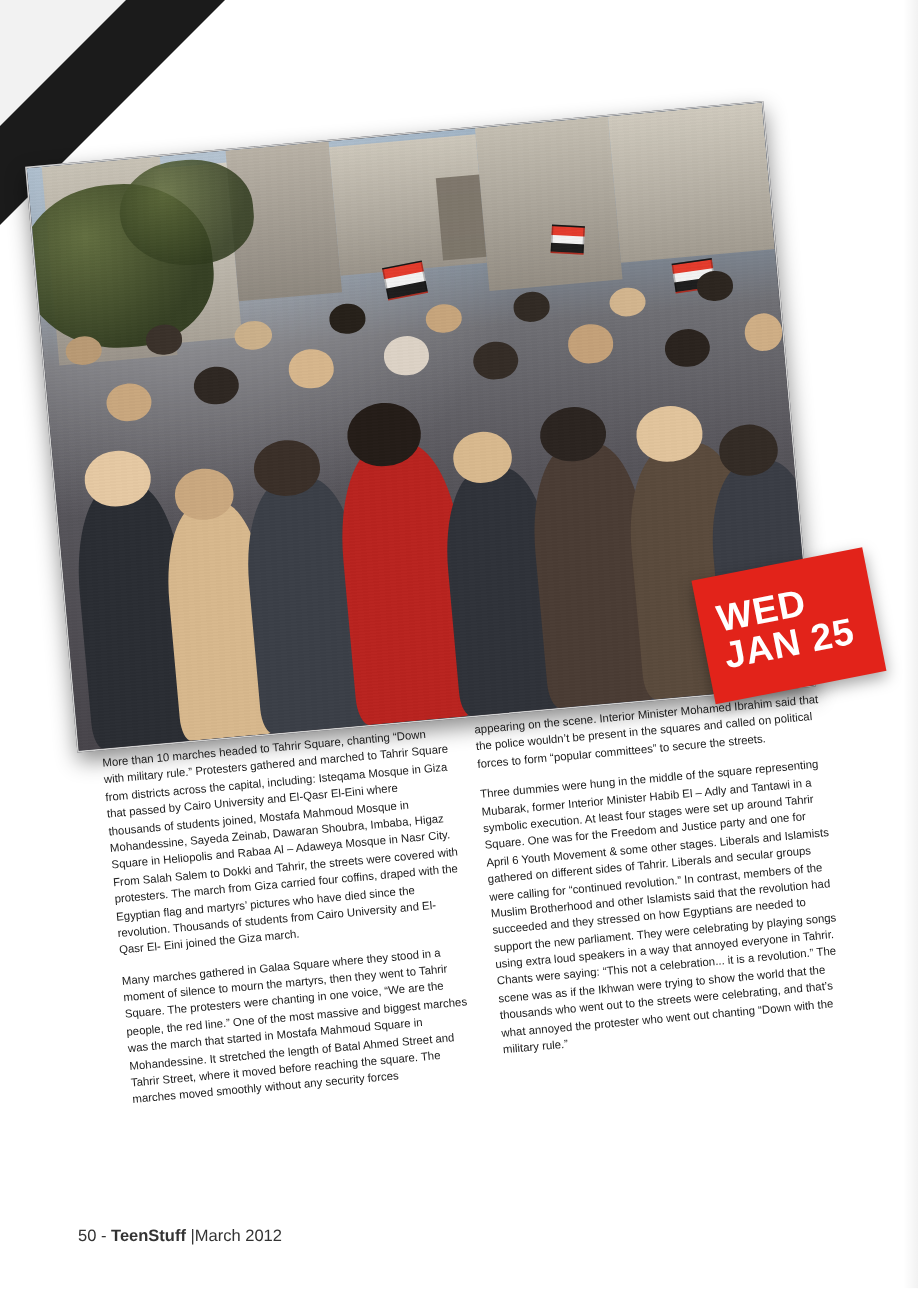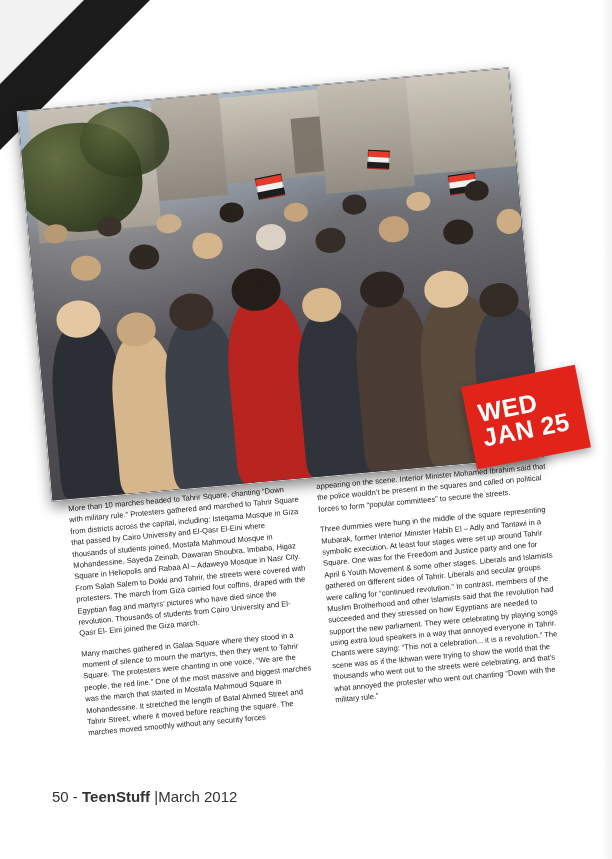--- a/index.html
+++ b/index.html
@@ -164,22 +164,22 @@
     text-align: left;
   }
   .col p {
     margin: 0 0 9px 0;
   }
 
   
   .footer {
     position: absolute;
     left: 52px;
-    bottom: 54px;
-    font-size: 15px;
+    bottom: 29px;
+    font-size: 11px;
     color: #333333;
   }
   .footer .brand { font-weight: bold; }
 
   
   .page-edge {
     position: absolute;
     right: 0; top: 0; bottom: 0;
     width: 10px;
     background: linear-gradient(90deg, rgba(0,0,0,0) 0%, rgba(0,0,0,0.05) 100%);

